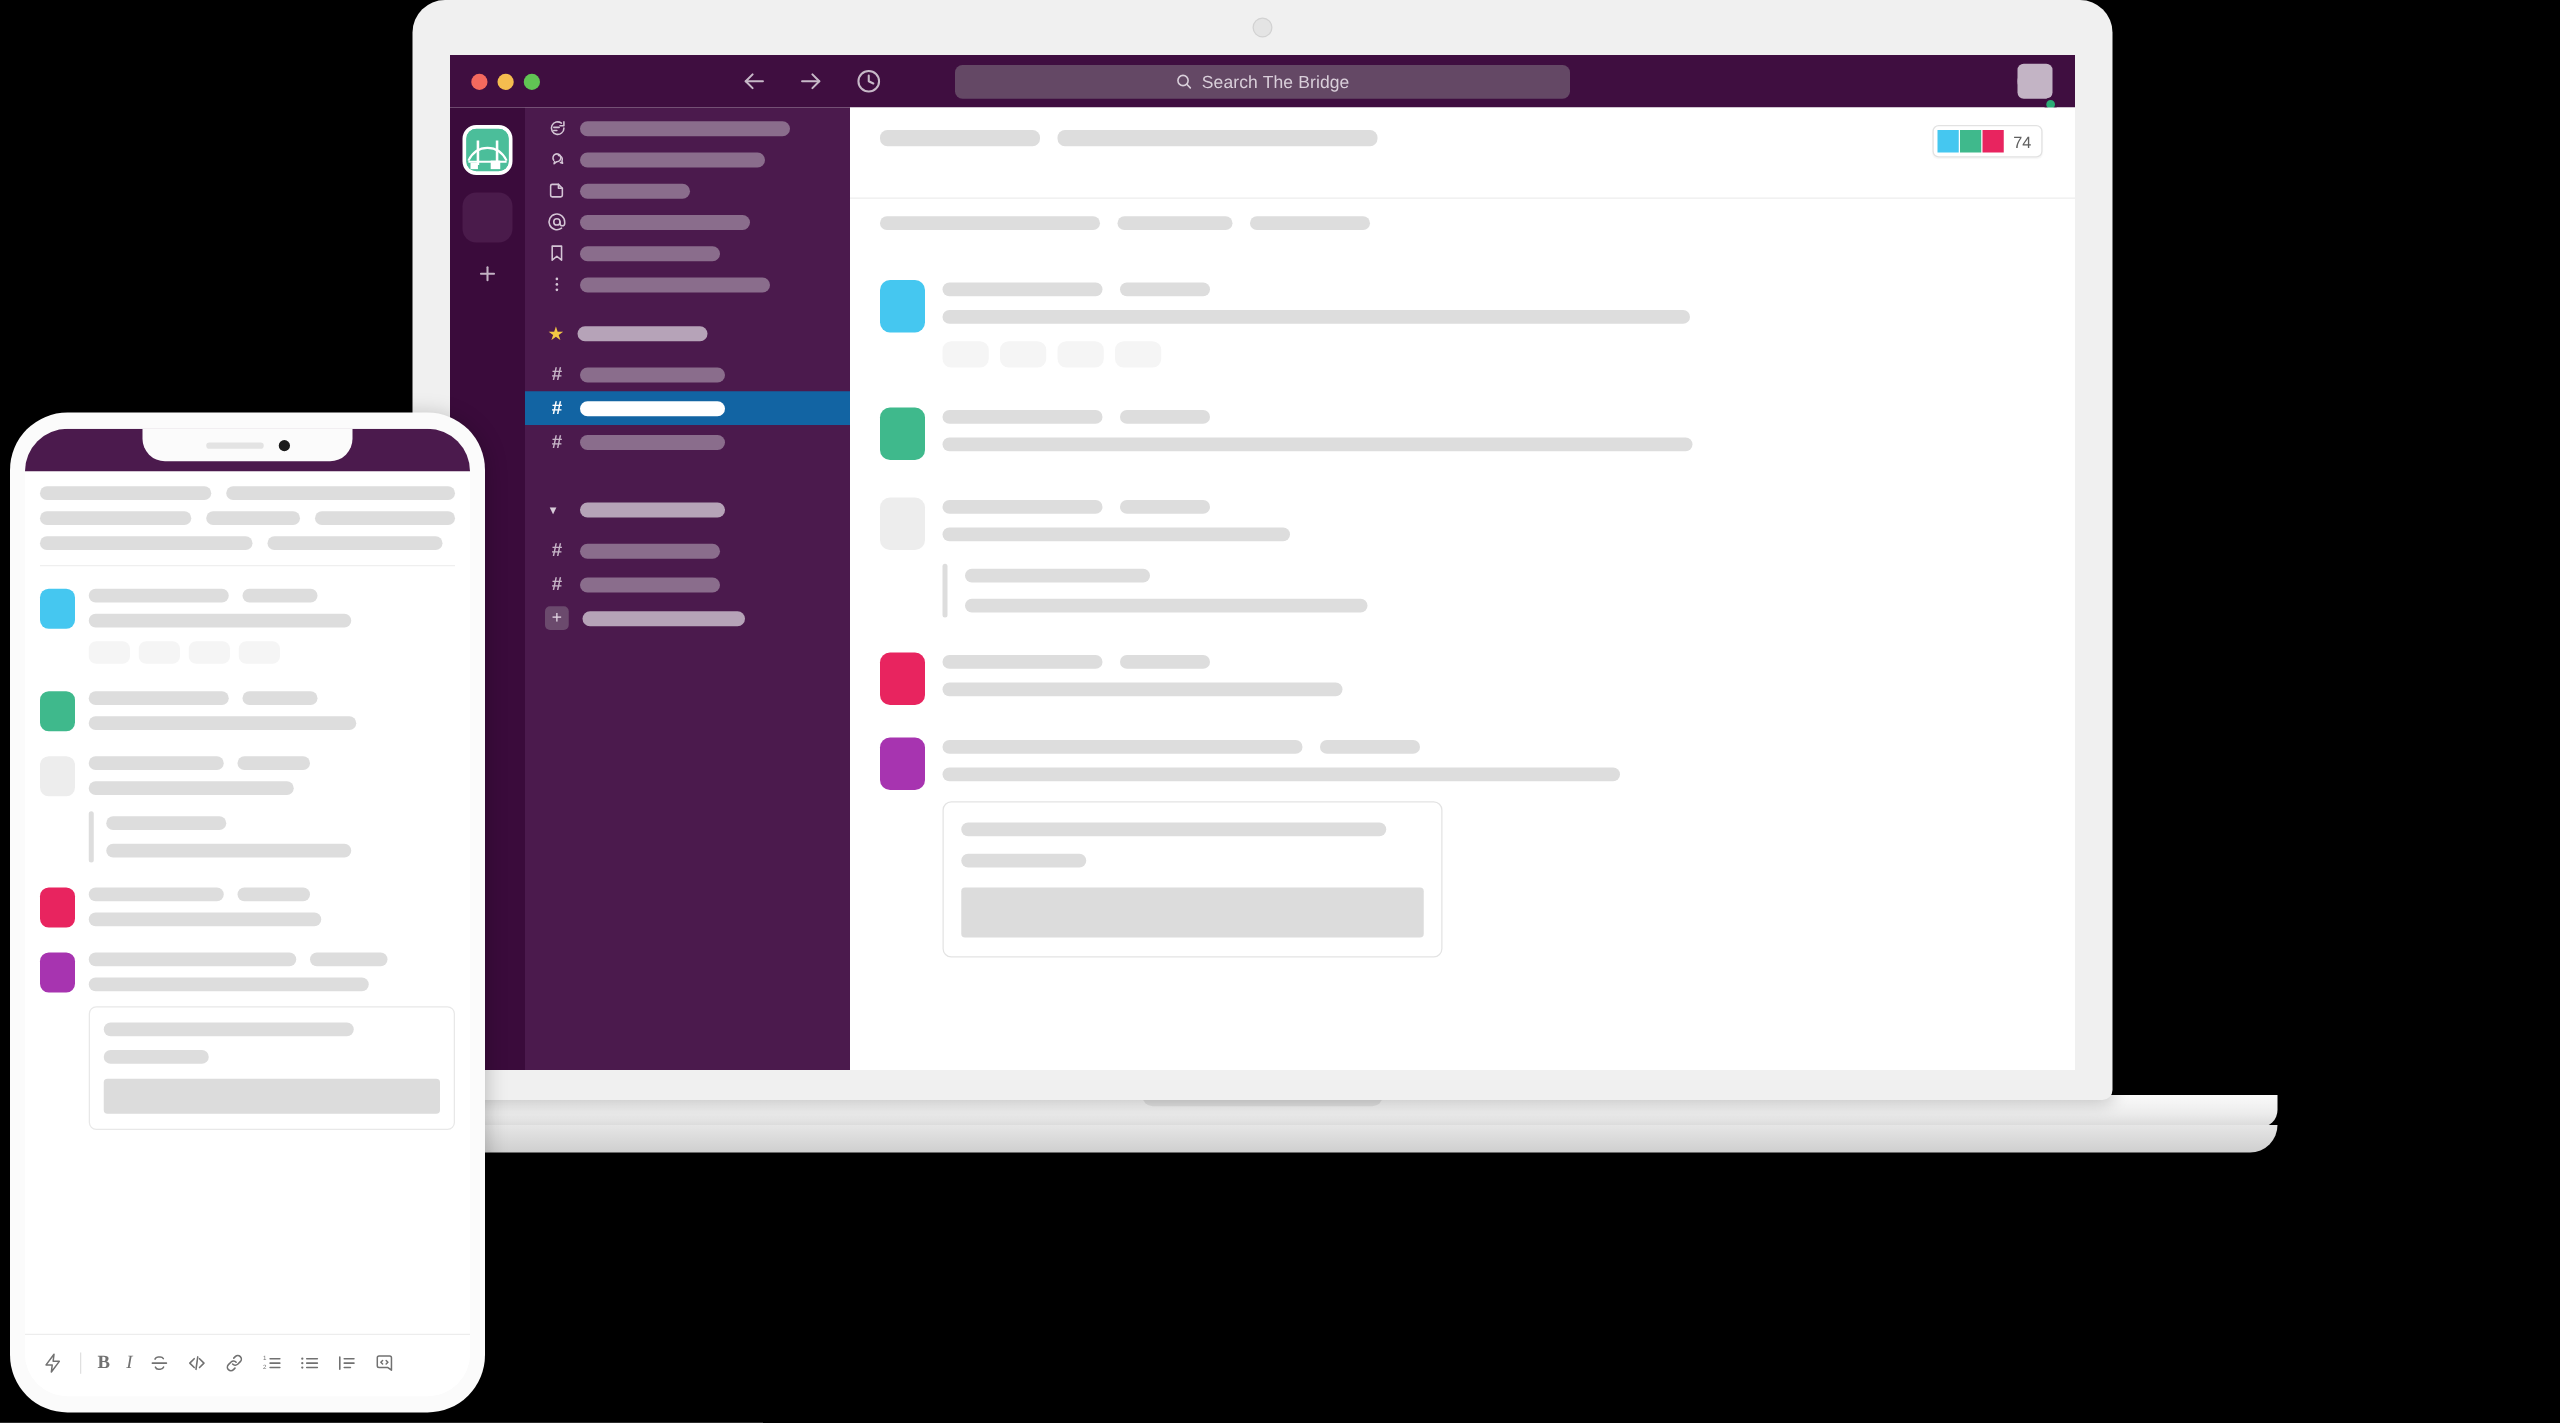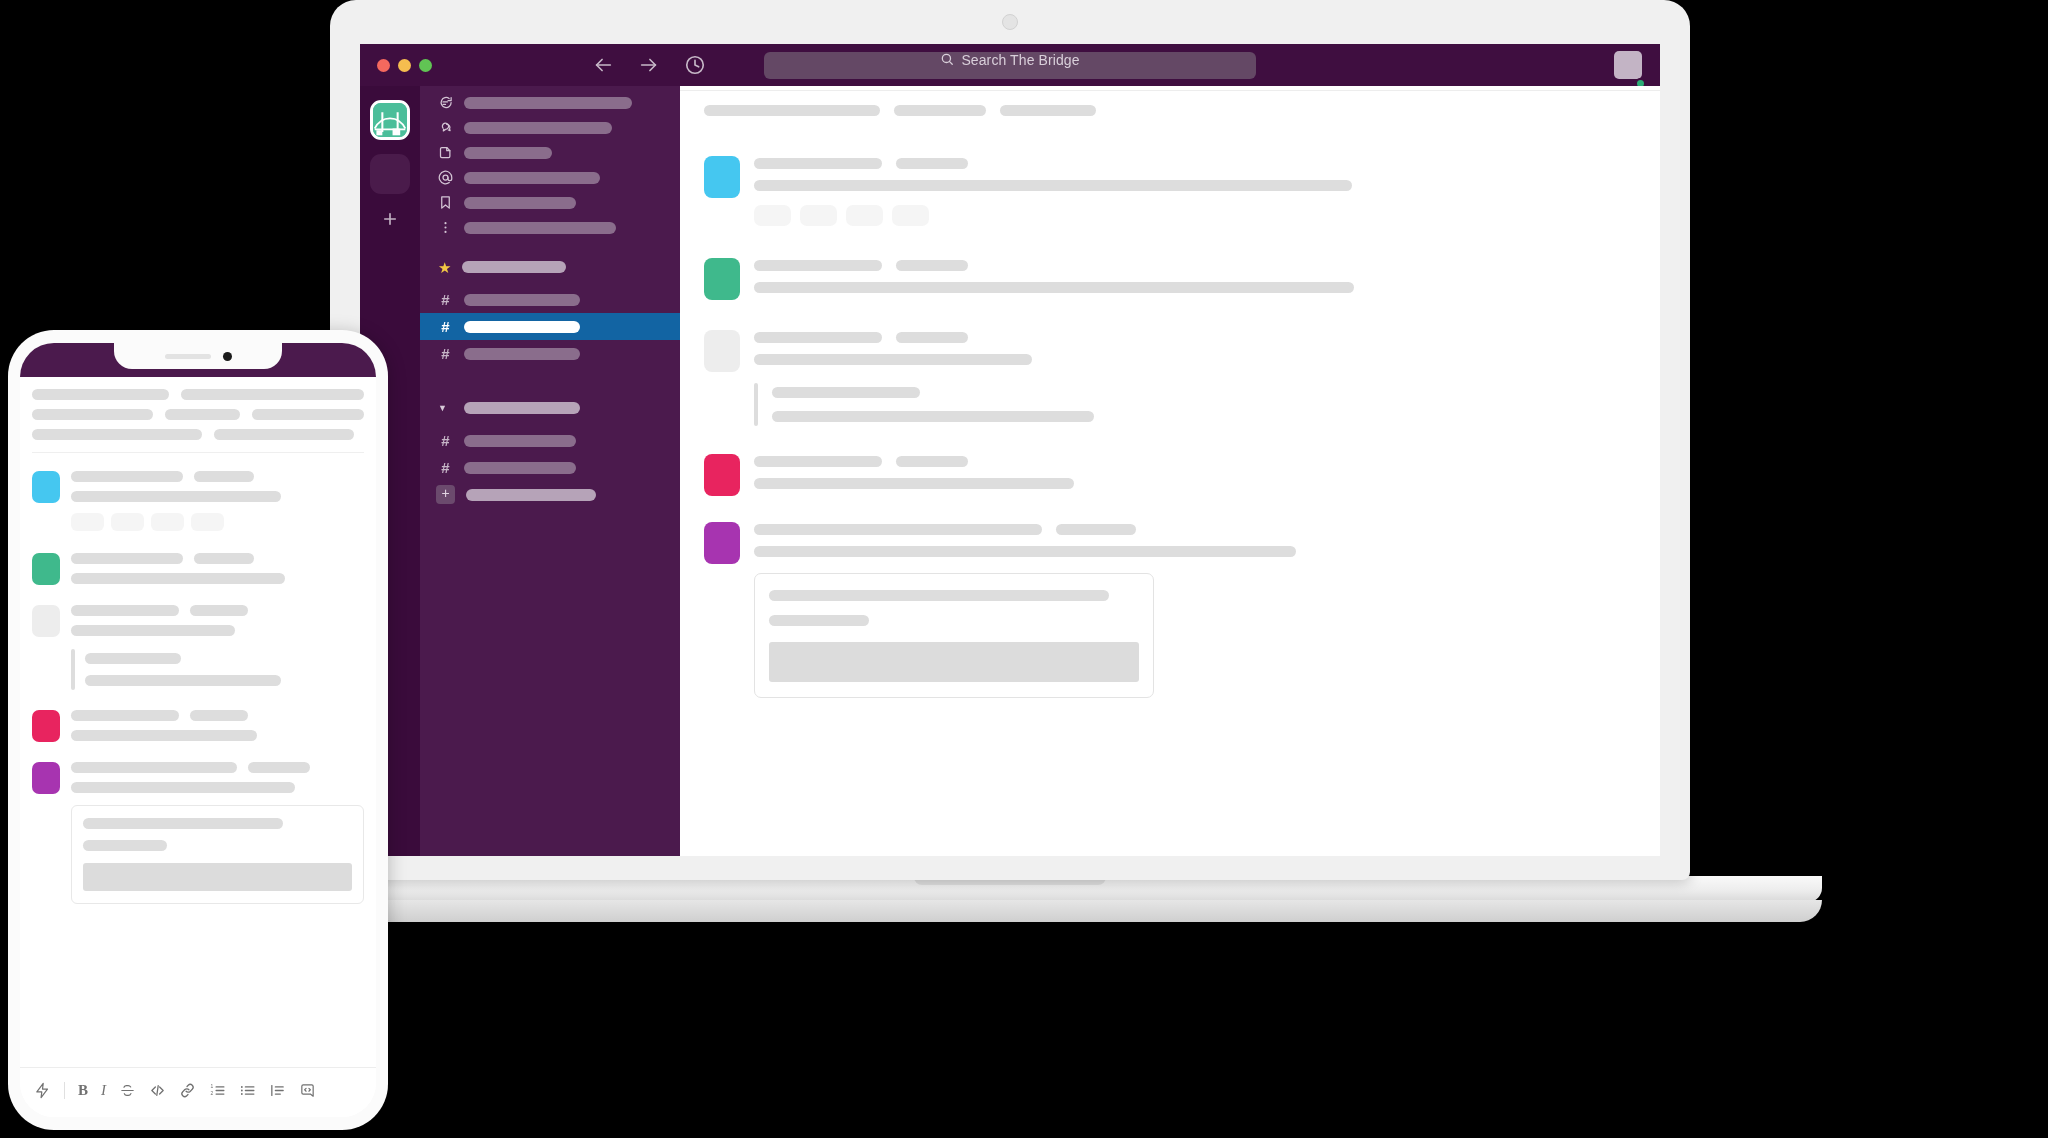--- a/index.html
+++ b/index.html
@@ -41,21 +41,21 @@
   .l-yellow { background: #F5BD4F; }
   .l-green { background: #61C454; }
 
   .nav-group { display: flex; align-items: center; gap: 24px; margin-left: 160px; }
   .nav-ic { width: 22px; height: 22px; color: #C7B9C8; display: block; }
 
   .searchbar {
     position: absolute; left: 50%; transform: translateX(-50%);
     width: 492px; height: 27px; border-radius: 6px;
     background: #644865;
-    display: flex; align-items: flex-start; justify-content: center; gap: 7px;
+    display: flex; align-items: center; justify-content: center; gap: 7px;
   }
   .search-txt { color: #D9CFDA; font-size: 14px; letter-spacing: .1px; }
   .help-ic { position: absolute; left: 1253px; width: 20px; height: 20px; color: #BFAEC0; }
 
   .tb-avatar {
     position: absolute; right: 18px; width: 28px; height: 28px;
     border-radius: 5px; background: #C3B4C5;
   }
   .tb-presence {
     position: absolute; right: 14px; bottom: -3px;
@@ -372,20 +372,34 @@
               <span class="hash">#</span>
               <span class="bar" style="width:112px"></span>
             </div>
             <div class="ch-row">
               <span class="plus-sq">+</span>
               <span class="bar bar-light" style="width:130px"></span>
             </div>
           </div>
 
           <div class="main">
+            <div class="main-head">
+              <div style="display:flex;gap:14px">
+                <span class="g" style="width:128px;height:13px"></span>
+                <span class="g" style="width:256px;height:13px"></span>
+              </div>
+              <div class="members">
+                <div class="mem-swatches">
+                  <span class="mem-sw" style="background:#45C7F0"></span>
+                  <span class="mem-sw" style="background:#3FB98C"></span>
+                  <span class="mem-sw" style="background:#E8245F"></span>
+                </div>
+                <span class="mem-count">74</span>
+              </div>
+            </div>
             <div class="head-divider"></div>
             <div class="topic-row">
               <span class="g" style="width:176px"></span>
               <span class="g" style="width:92px"></span>
               <span class="g" style="width:96px"></span>
             </div>
 
             <div class="msg-list">
 
               <div class="msg">

